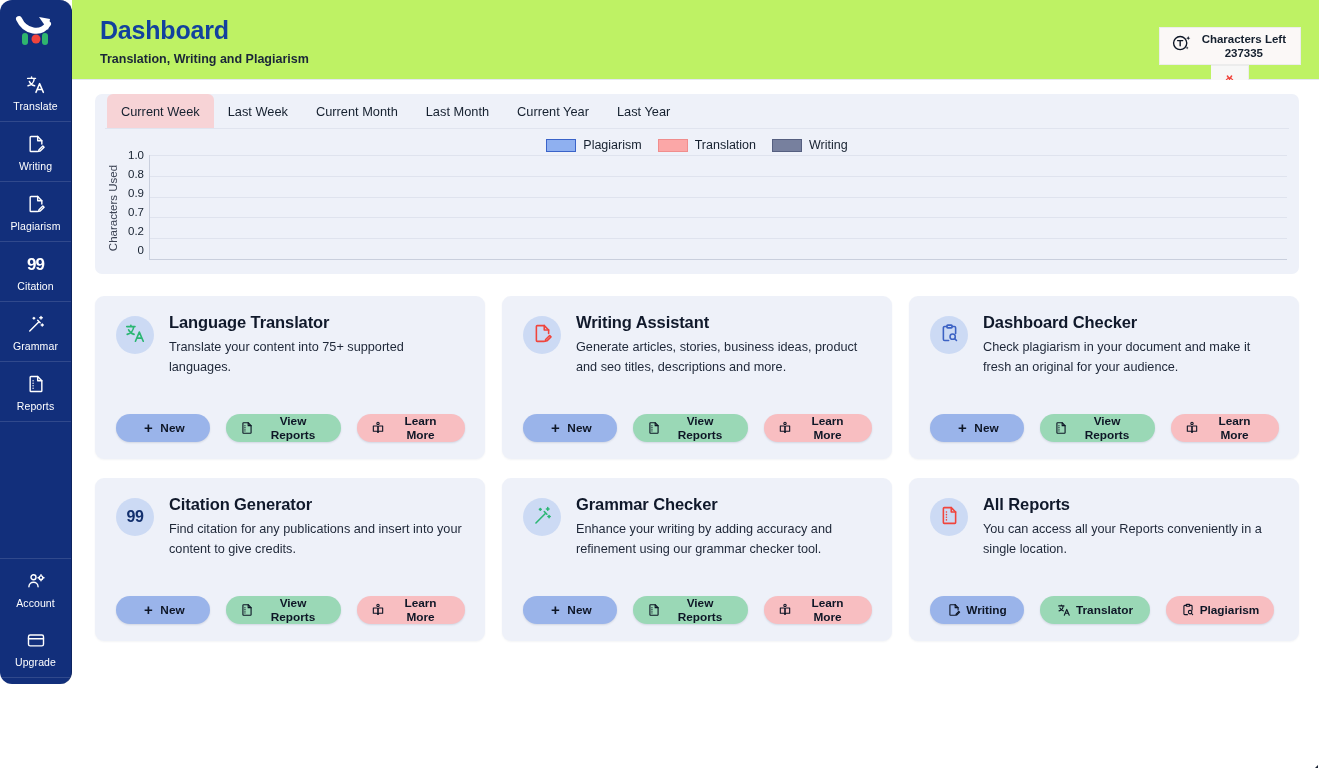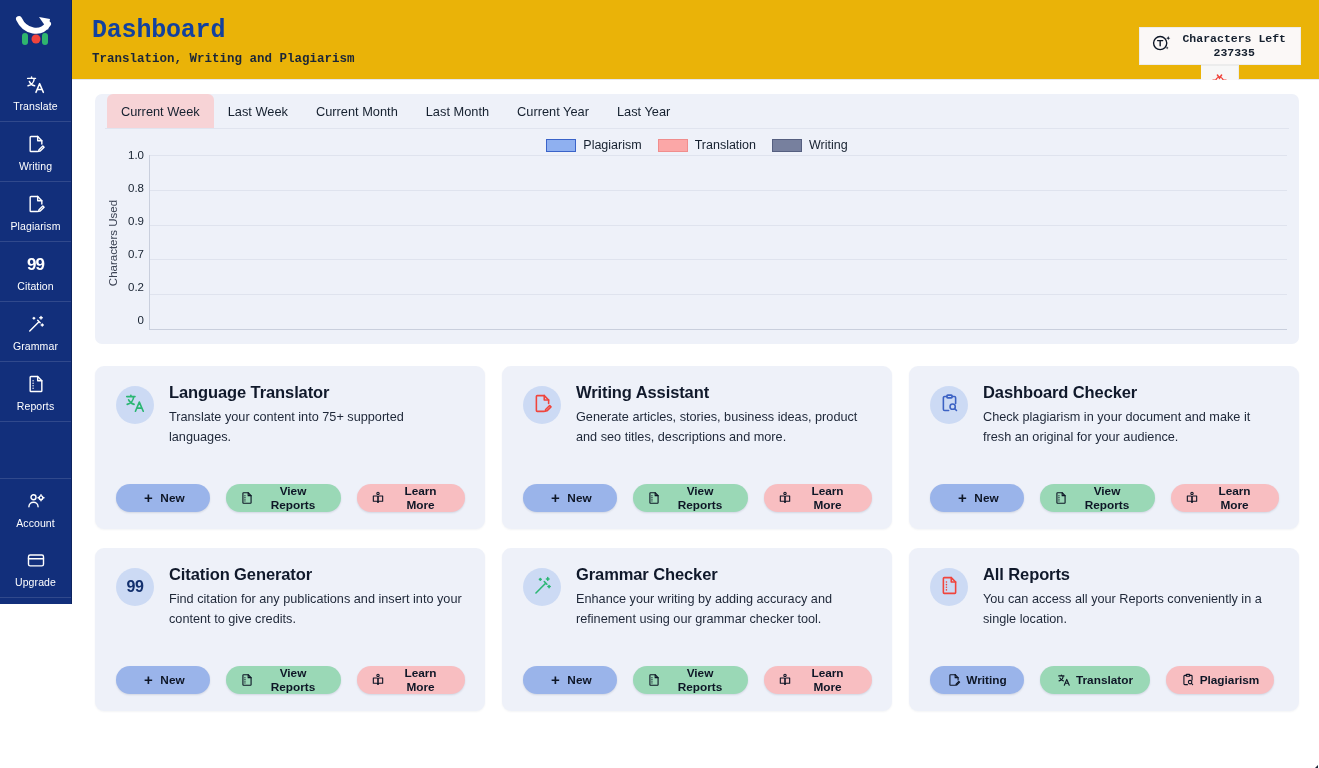--- a/index.html
+++ b/index.html
@@ -6,25 +6,26 @@
   html, body {
     width: 1319px; height: 768px;
     font-family: "Liberation Sans", sans-serif;
     background: #ffffff;
     overflow: hidden;
   }
   .app { display: flex; width: 1319px; height: 768px; }
 
   
   .sidebar {
-    width: 72px; min-width: 72px; height: 604px;
+    width: 72px; min-width: 72px; height: 684px;
     background: #122f7b;
     display: flex; flex-direction: column; align-items: center;
     position: relative;
     border-right: 1px solid #0d2460;
+    border-radius: 12px;
   }
   .logo-wrap { height: 62px; display: flex; align-items: center; justify-content: center; width: 100%; }
   .nav { width: 100%; display: flex; flex-direction: column; align-items: center; }
   .nav-item {
     width: 100%; padding: 11px 0 9px 0;
     display: flex; flex-direction: column; align-items: center; gap: 5px;
     cursor: pointer;
     border-bottom: 1px solid rgba(255,255,255,0.13);
     position: relative;
   }
@@ -37,24 +38,23 @@
 
   
   .main {
     flex: 1; height: 768px; background: #ffffff;
     overflow: hidden; position: relative;
     display: flex; flex-direction: column;
   }
   .topbar {
     height: 80px; min-height: 80px;
     display: flex; align-items: flex-start; justify-content: space-between;
-    padding: 14px 18px 0 20px;
-    background: #eab308;
+    padding: 14px 18px 0 28px;
+    background: #bef264;
     border-bottom: 1px solid #e3e7f0;
-    font-family: Liberation Mono, monospace;
   }
   .title-block { padding-top: 2px; }
   .page-title { font-size: 25px; font-weight: 700; color: #12419e; letter-spacing: -.2px; }
   .page-sub { font-size: 12.5px; font-weight: 700; color: #1b2638; margin-top: 7px; }
 
   .topright { display: flex; align-items: center; gap: 0; margin-top: 13px; flex-direction: column; }
   .chars-box {
     display: flex; align-items: center; gap: 9px;
     background: #fbf8f7; border: 1px solid #ececec;
     padding: 7px 14px 7px 11px; height: 38px;
@@ -69,21 +69,21 @@
   .icon-btn.bug { background: #f7f7f7; }
   .icon-btn.support { background: #cfe8dc; }
 
   
   .content { flex: 1; overflow: hidden; padding: 14px 20px 0 23px; background: #fff; }
 
   
   .chart-panel {
     background: #eef1f9; border-radius: 7px;
     padding: 0; overflow: hidden;
-    height: 250px;
+    height: 180px;
     display: flex; flex-direction: column;
   }
   .tabs { display: flex; align-items: stretch; height: 34px; padding-left: 12px; }
   .tab {
     padding: 0 14px; display: flex; align-items: center;
     font-size: 12.8px; color: #15202f; cursor: pointer;
     border-radius: 6px 6px 0 0; white-space: nowrap;
   }
   .tab.active { background: #f7d3d6; font-weight: 400; }
   .tabs-rule { height: 1px; background: #e0e4ef; margin: 0 10px; }

